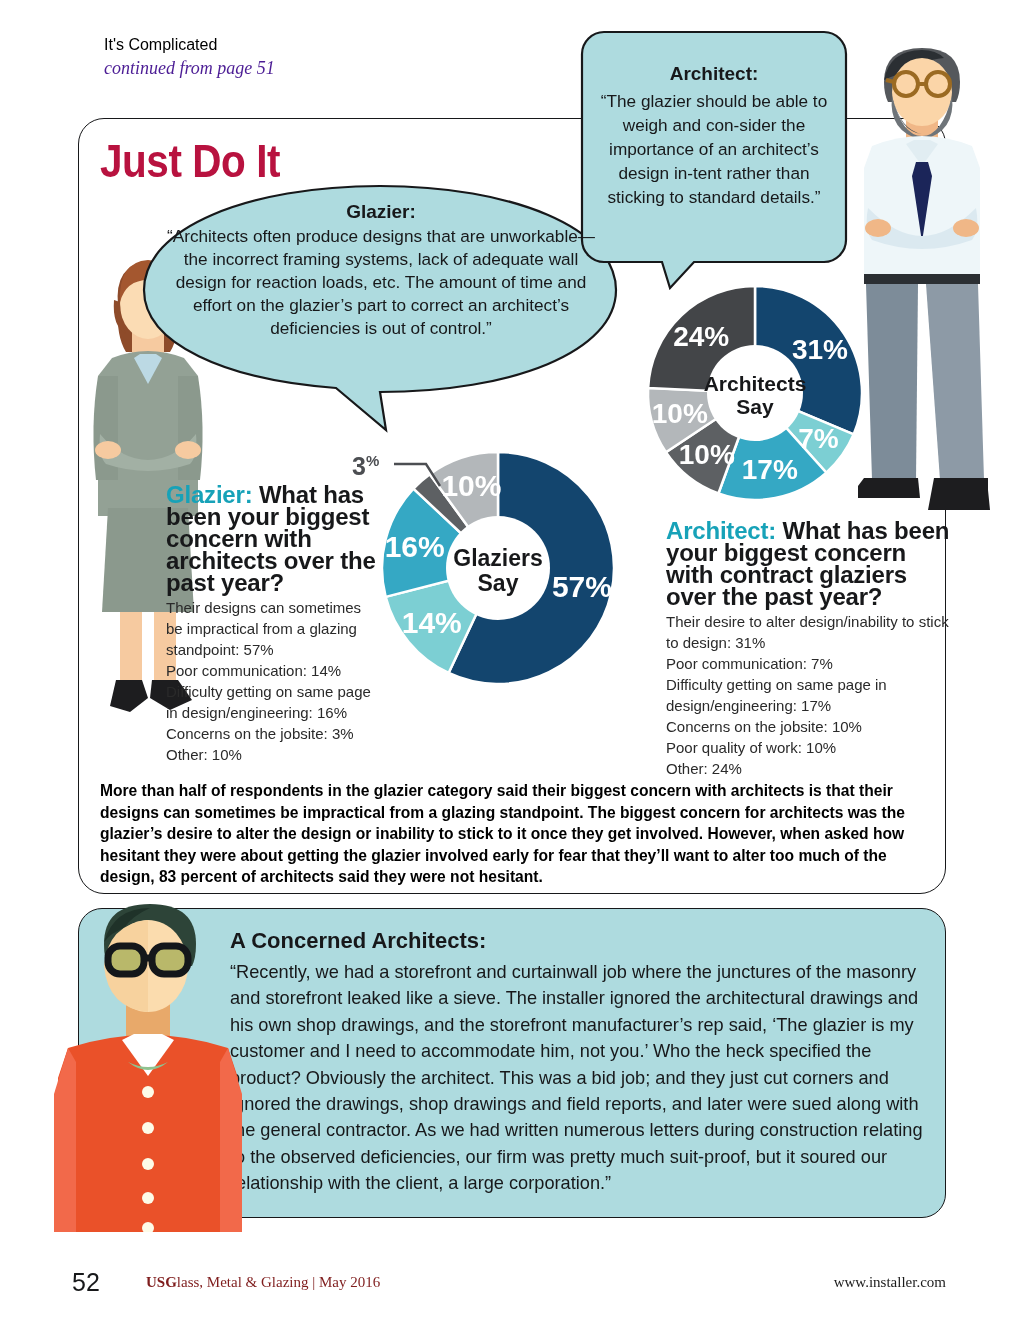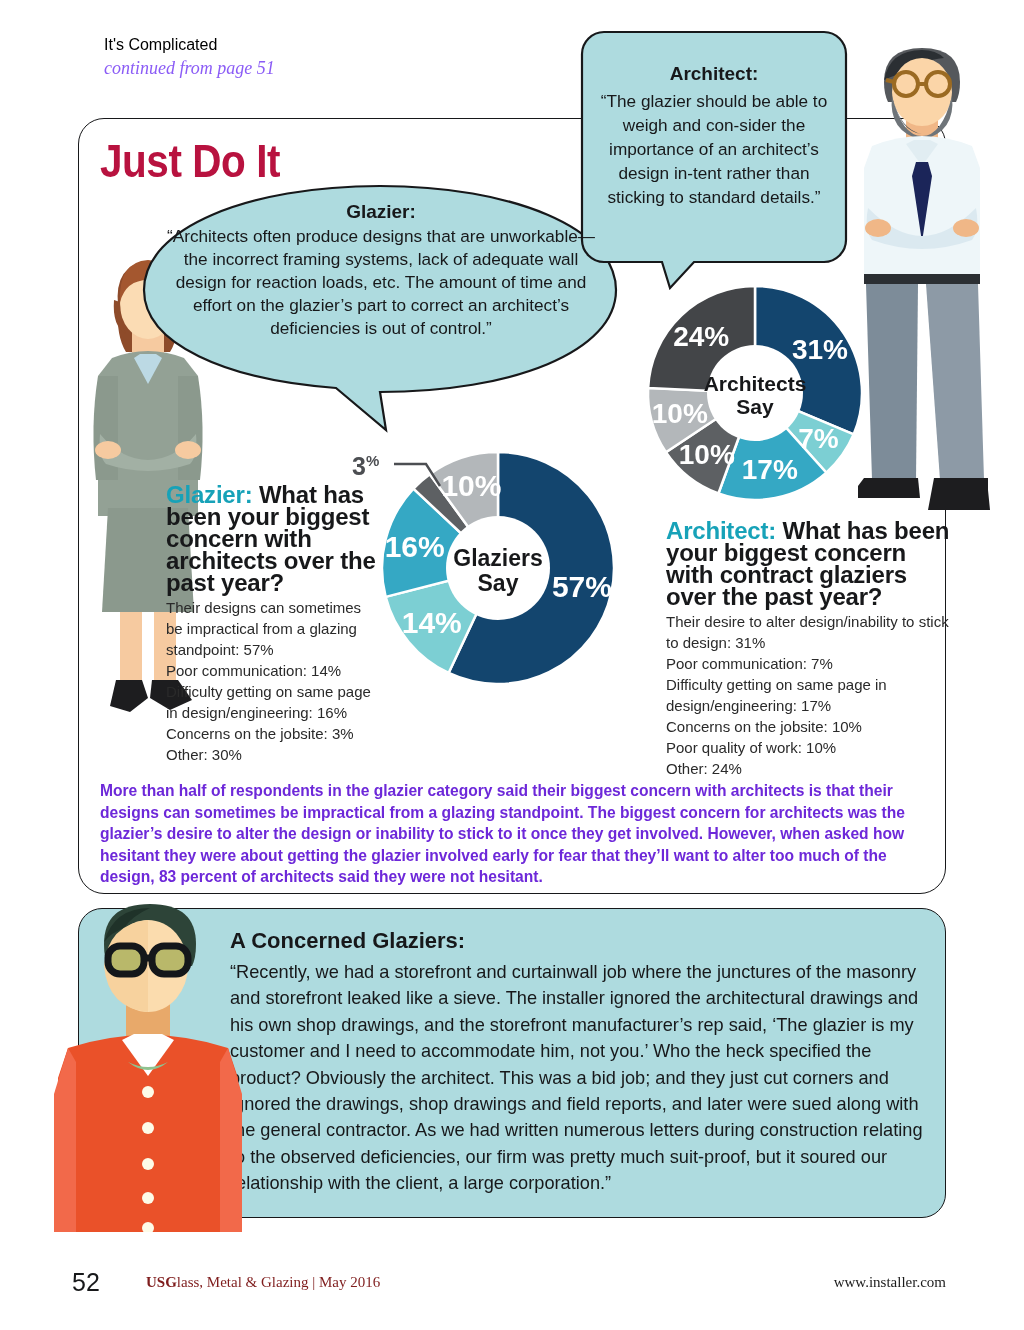--- a/index.html
+++ b/index.html
@@ -8,21 +8,21 @@
     background: #ffffff;
     font-family: "Liberation Sans", sans-serif;
     position: relative;
     overflow: hidden;
   }
 
   
   #article-header { position: absolute; left: 72px; top: 36px; margin-left: 32px; }
   #article-continued {
     font-family: "Liberation Serif", serif; font-style: italic;
-    font-size: 18px; color: #8b5cf6; margin-top: 4px;
+    font-size: 18px; color: #4c1d95; margin-top: 4px;
   }
 
   
   #main-panel {
     position: absolute; left: 78px; top: 118px;
     width: 868px; height: 776px;
     border: 1.6px solid #17181a; border-radius: 26px;
     background: #fff;
   }
 
@@ -84,21 +84,21 @@
     font-weight: bold; font-size: 24px; line-height: 22px;
     color: #17181a; letter-spacing: -0.2px;
   }
   .q-head .who { color: #17a2b8; }
   .q-body { font-size: 15px; line-height: 21px; color: #2a2a2a; margin-top: 3px; }
 
   
   #summary-text {
     position: absolute; left: 100px; top: 780px; width: 832px; z-index: 9;
     font-family: "Liberation Sans Narrow", "Liberation Sans", sans-serif;
-    font-weight: bold; font-size: 15.6px; line-height: 21.6px; color: #6d28d9;
+    font-weight: bold; font-size: 15.6px; line-height: 21.6px; color: #000000;
   }
 
   
   #testimonial-panel {
     position: absolute; left: 78px; top: 908px; width: 868px; height: 310px;
     background: #aedbdf; border: 1.8px solid #17181a; border-radius: 24px; z-index: 10;
   }
   #testimonial-content { position: absolute; left: 230px; top: 928px; width: 700px; z-index: 11; }
   #testimonial-title {
     font-family: "Liberation Sans Narrow", "Liberation Sans", sans-serif;
@@ -278,39 +278,39 @@
 <div id="label-3pct"><span>3</span><sup>%</sup></div>
 
 <div id="q-glazier" class="qblock">
   <div class="q-head">
     <span class="who">Glazier:</span><span> What has been your biggest concern with architects over the past year?</span>
   </div>
   <div class="q-body" style="white-space:pre-line">Their designs can sometimes be impractical from a glazing standpoint: 57%
 Poor communication: 14%
 Difficulty getting on same page in design/engineering: 16%
 Concerns on the jobsite: 3%
-Other: 30%</div>
+Other: 10%</div>
 </div>
 
 <div id="q-architect" class="qblock">
   <div class="q-head">
     <span class="who">Architect:</span><span> What has been your biggest concern with contract glaziers over the past year?</span>
   </div>
   <div class="q-body" style="white-space:pre-line">Their desire to alter design/inability to stick to design: 31%
 Poor communication: 7%
 Difficulty getting on same page in design/engineering: 17%
 Concerns on the jobsite: 10%
 Poor quality of work: 10%
 Other: 24%</div>
 </div>
 
 <div id="summary-text">More than half of respondents in the glazier category said their biggest concern with architects is that their designs can sometimes be impractical from a glazing standpoint. The biggest concern for architects was the glazier’s desire to alter the design or inability to stick to it once they get involved. However, when asked how hesitant they were about getting the glazier involved early for fear that they’ll want to alter too much of the design, 83 percent of architects said they were not hesitant.</div>
 
 <div id="testimonial-panel"></div>
 <div id="testimonial-content">
-  <div id="testimonial-title">A Concerned Glaziers:</div>
+  <div id="testimonial-title">A Concerned Architects:</div>
   <div id="testimonial-body">“Recently, we had a storefront and curtainwall job where the junctures of the masonry and storefront leaked like a sieve. The installer ignored the architectural drawings and his own shop drawings, and the storefront manufacturer’s rep said, ‘The glazier is my customer and I need to accommodate him, not you.’ Who the heck specified the product? Obviously the architect. This was a bid job; and they just cut corners and ignored the drawings, shop drawings and field reports, and later were sued along with the general contractor. As we had written numerous letters during construction relating to the observed deficiencies, our firm was pretty much suit-proof, but it soured our relationship with the client, a large corporation.”</div>
 </div>
 
 <div id="continued-next">continued on page 54</div>
 <div id="footer-page">52</div>
 <div id="footer-pub"><span class="usg">USG</span><span>lass, Metal &amp; Glazing  |  May 2016</span></div>
 <div id="footer-url">www.installer.com</div>
 
 </body></html>

